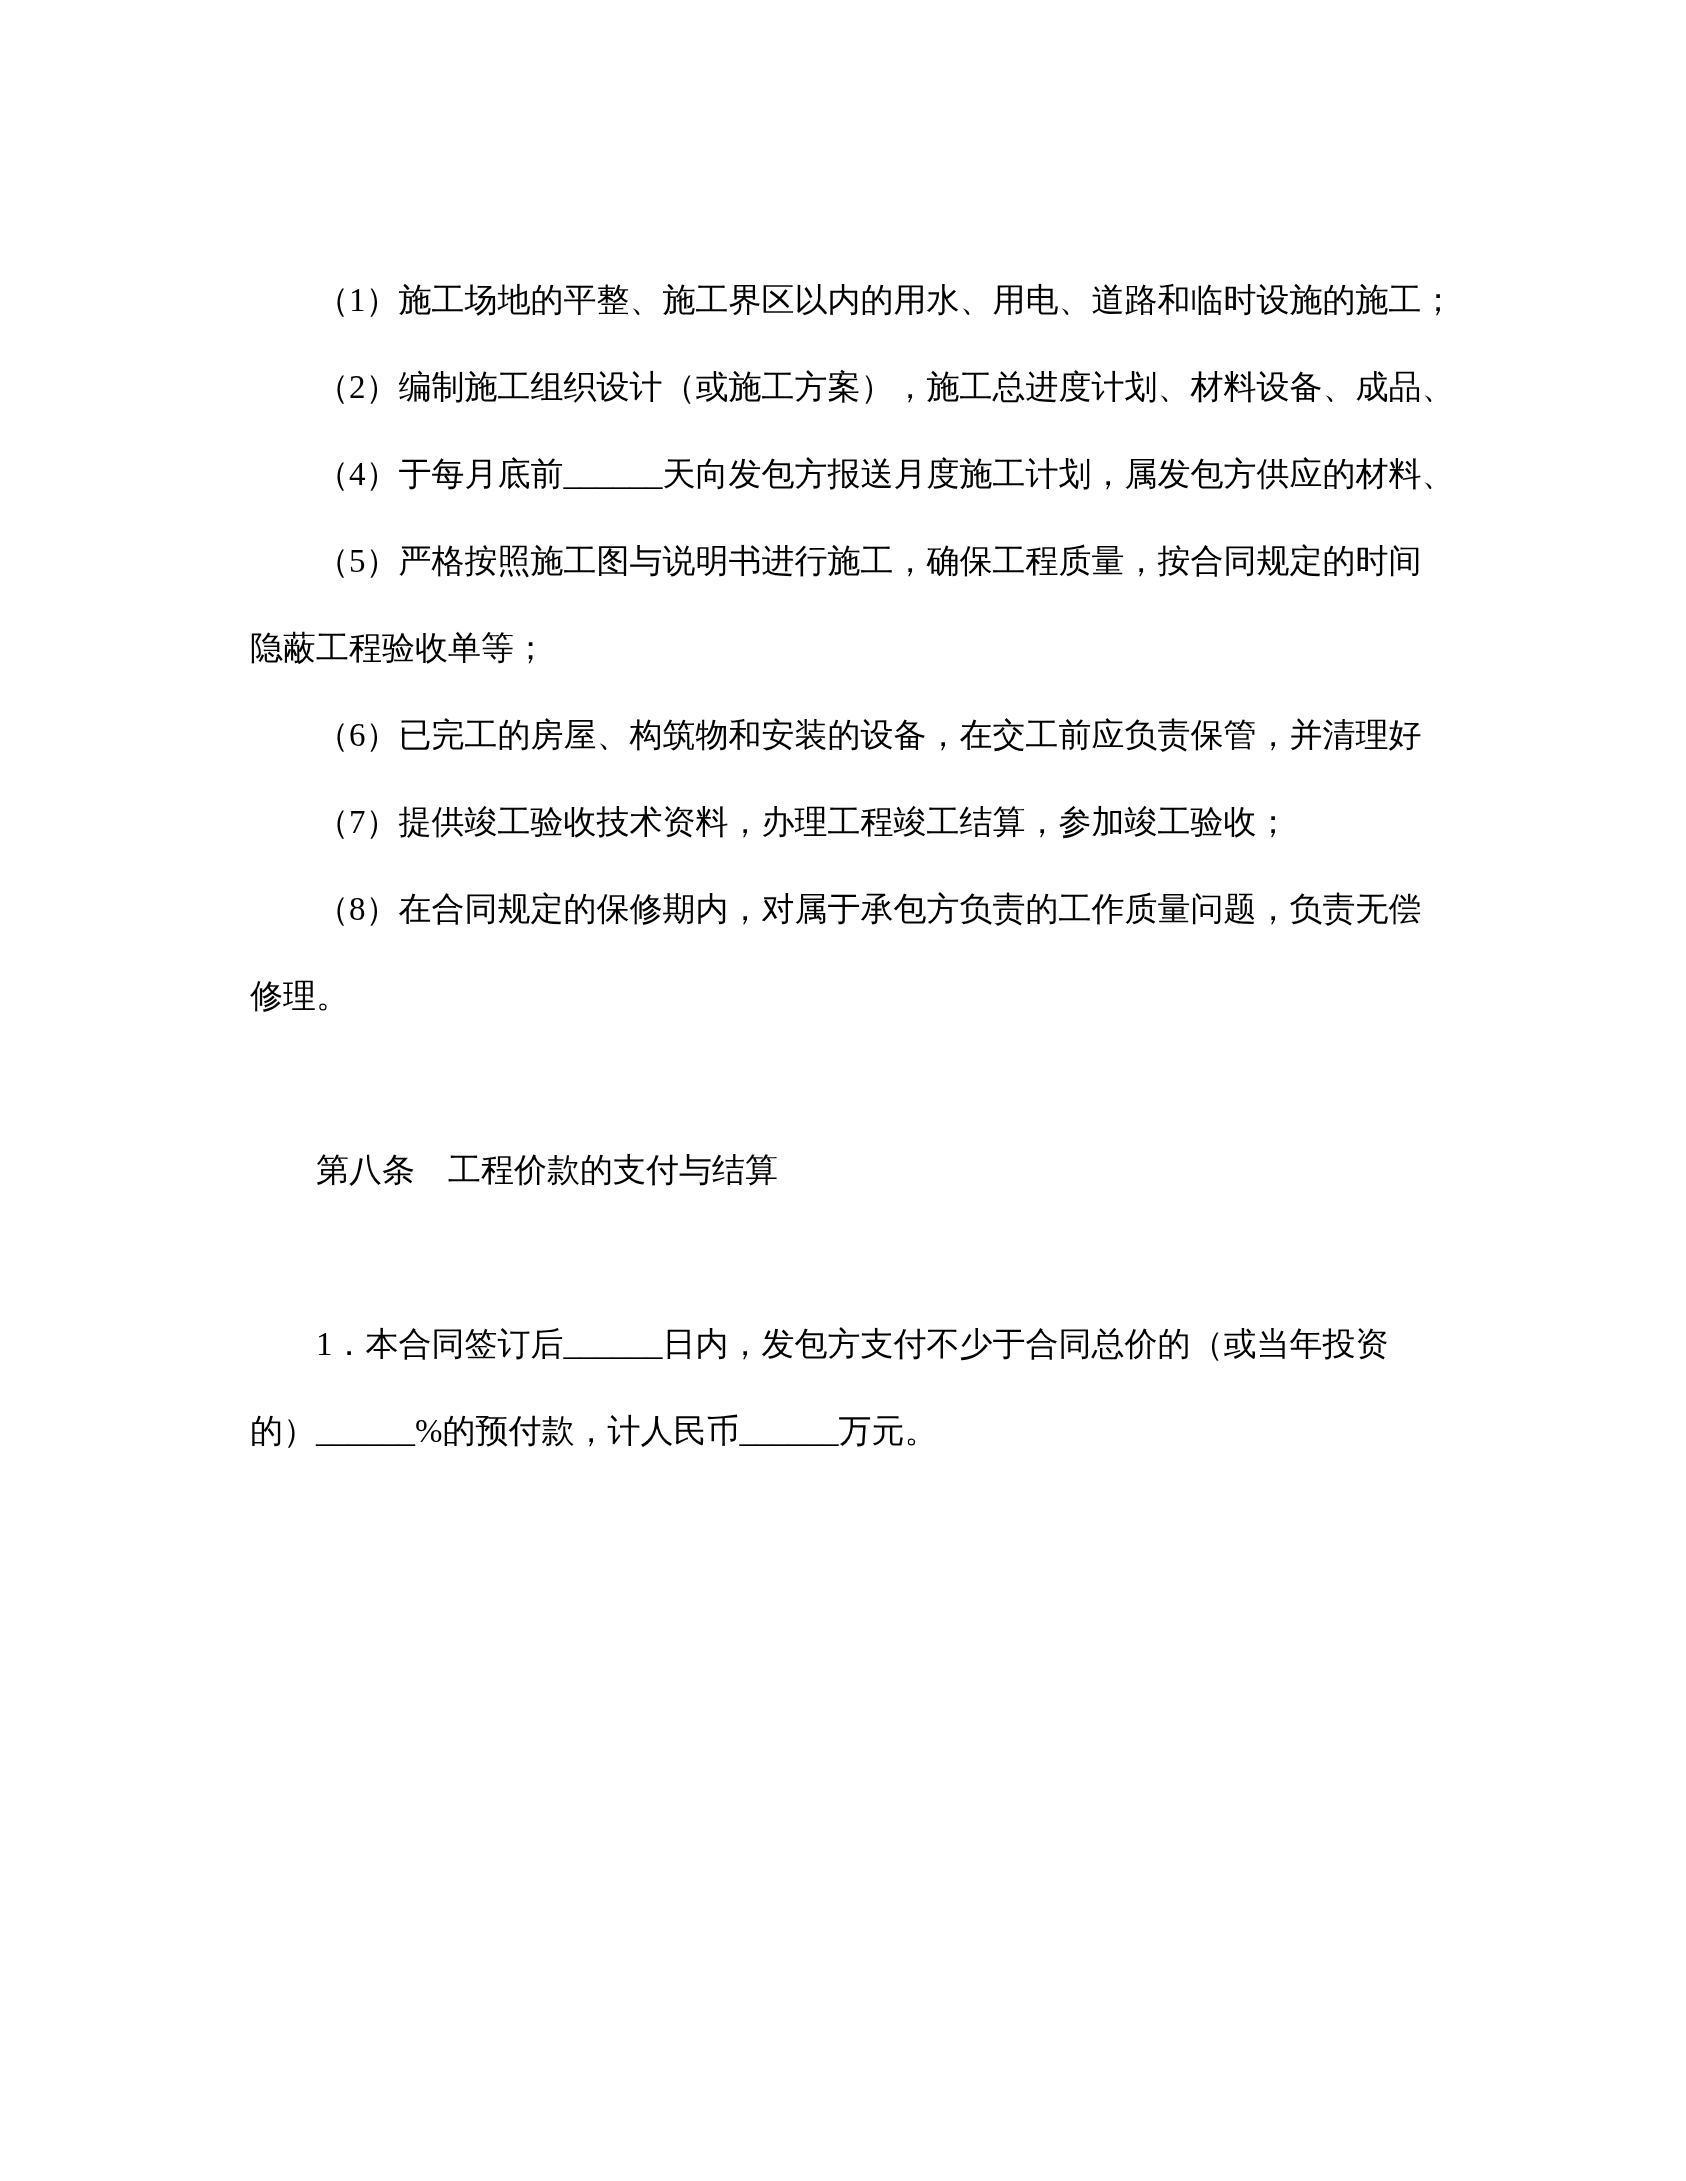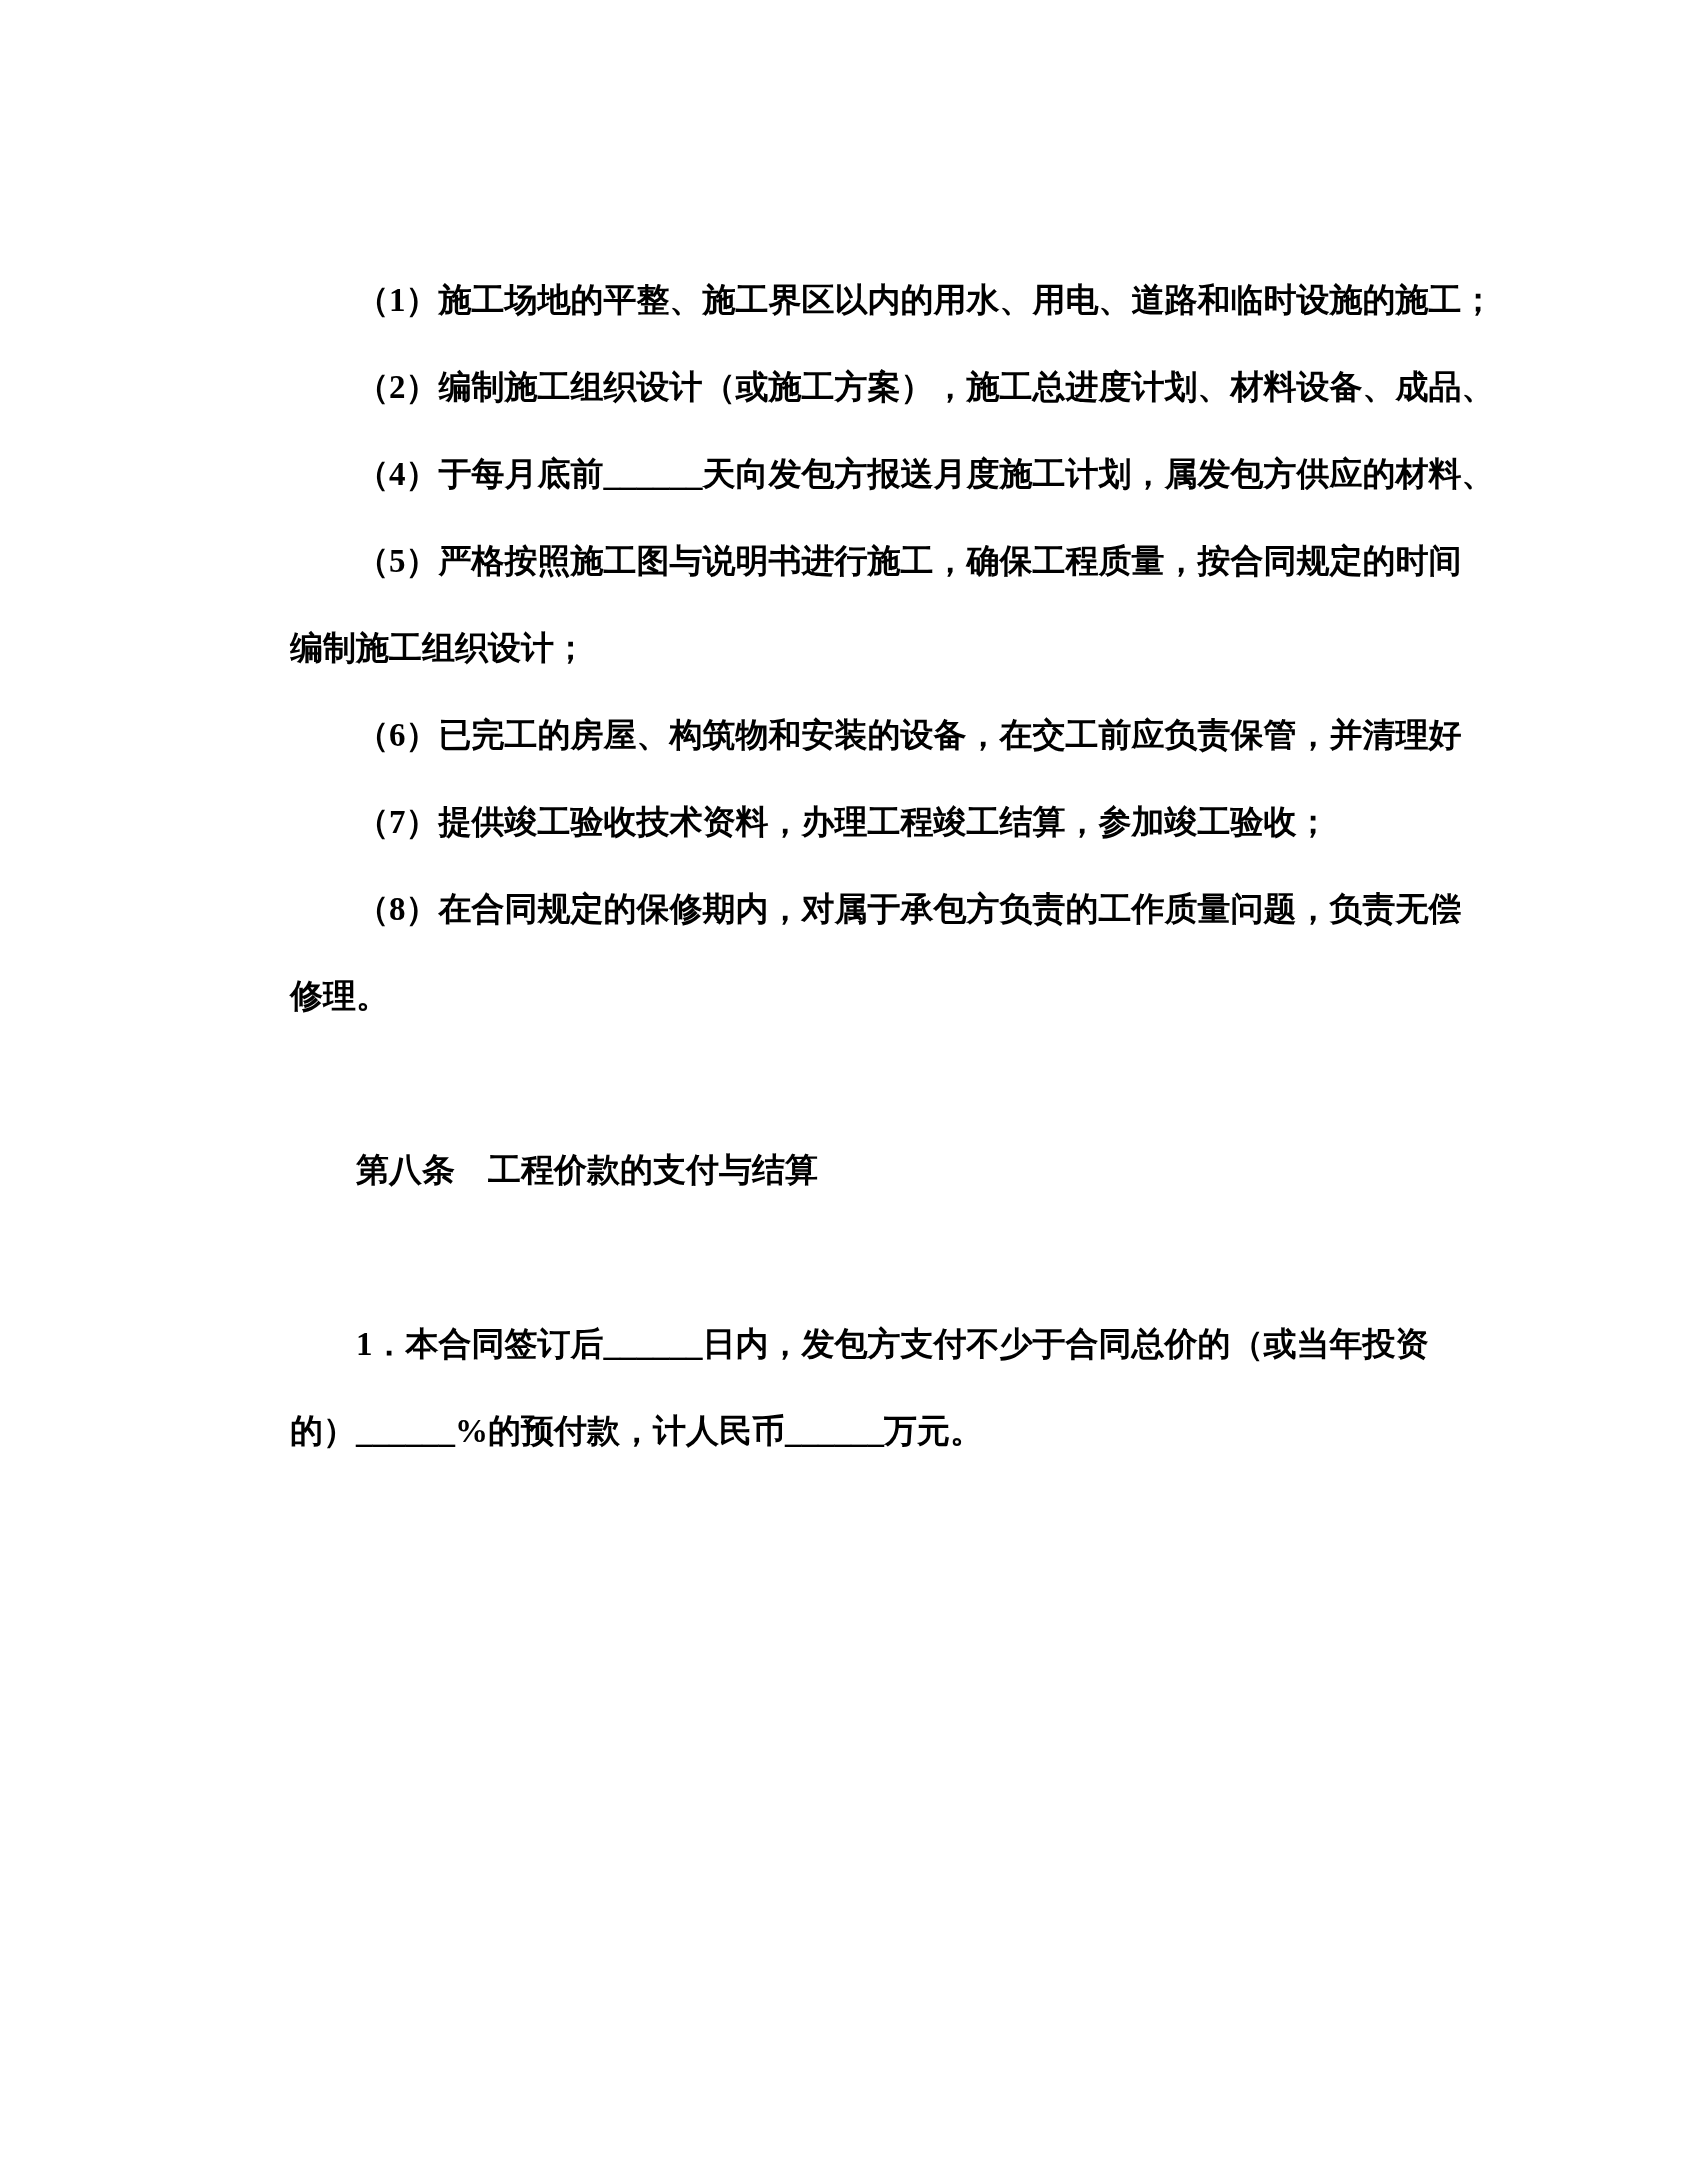--- a/index.html
+++ b/index.html
@@ -21,40 +21,39 @@
     left: 250px;
     top: 257px;
     width: 1221px;
   }
   .line {
     height: 87px;
     line-height: 87px;
     font-size: 33px;
     white-space: nowrap;
     letter-spacing: 0px;
-    font-weight: bold;
-    margin-left: 40px;
+    font-weight: normal;
   }
   .line.indent {
     padding-left: 66px; 
   }
   .spacer {
     height: 87px;
   }
 </style>
 </head>
 <body>
 
 <div class="page">
   <div class="text-block">
     <div class="line indent">（1）施工场地的平整、施工界区以内的用水、用电、道路和临时设施的施工；</div>
     <div class="line indent">（2）编制施工组织设计（或施工方案），施工总进度计划、材料设备、成品、</div>
     <div class="line indent">（4）于每月底前______天向发包方报送月度施工计划，属发包方供应的材料、</div>
     <div class="line indent">（5）严格按照施工图与说明书进行施工，确保工程质量，按合同规定的时间</div>
-    <div class="line">编制施工组织设计；</div>
+    <div class="line">隐蔽工程验收单等；</div>
     <div class="line indent">（6）已完工的房屋、构筑物和安装的设备，在交工前应负责保管，并清理好</div>
     <div class="line indent">（7）提供竣工验收技术资料，办理工程竣工结算，参加竣工验收；</div>
     <div class="line indent">（8）在合同规定的保修期内，对属于承包方负责的工作质量问题，负责无偿</div>
     <div class="line">修理。</div>
     <div class="spacer"></div>
     <div class="line indent">第八条　工程价款的支付与结算</div>
     <div class="spacer"></div>
     <div class="line indent">1．本合同签订后______日内，发包方支付不少于合同总价的（或当年投资</div>
     <div class="line">的）______%的预付款，计人民币______万元。</div>
   </div>

